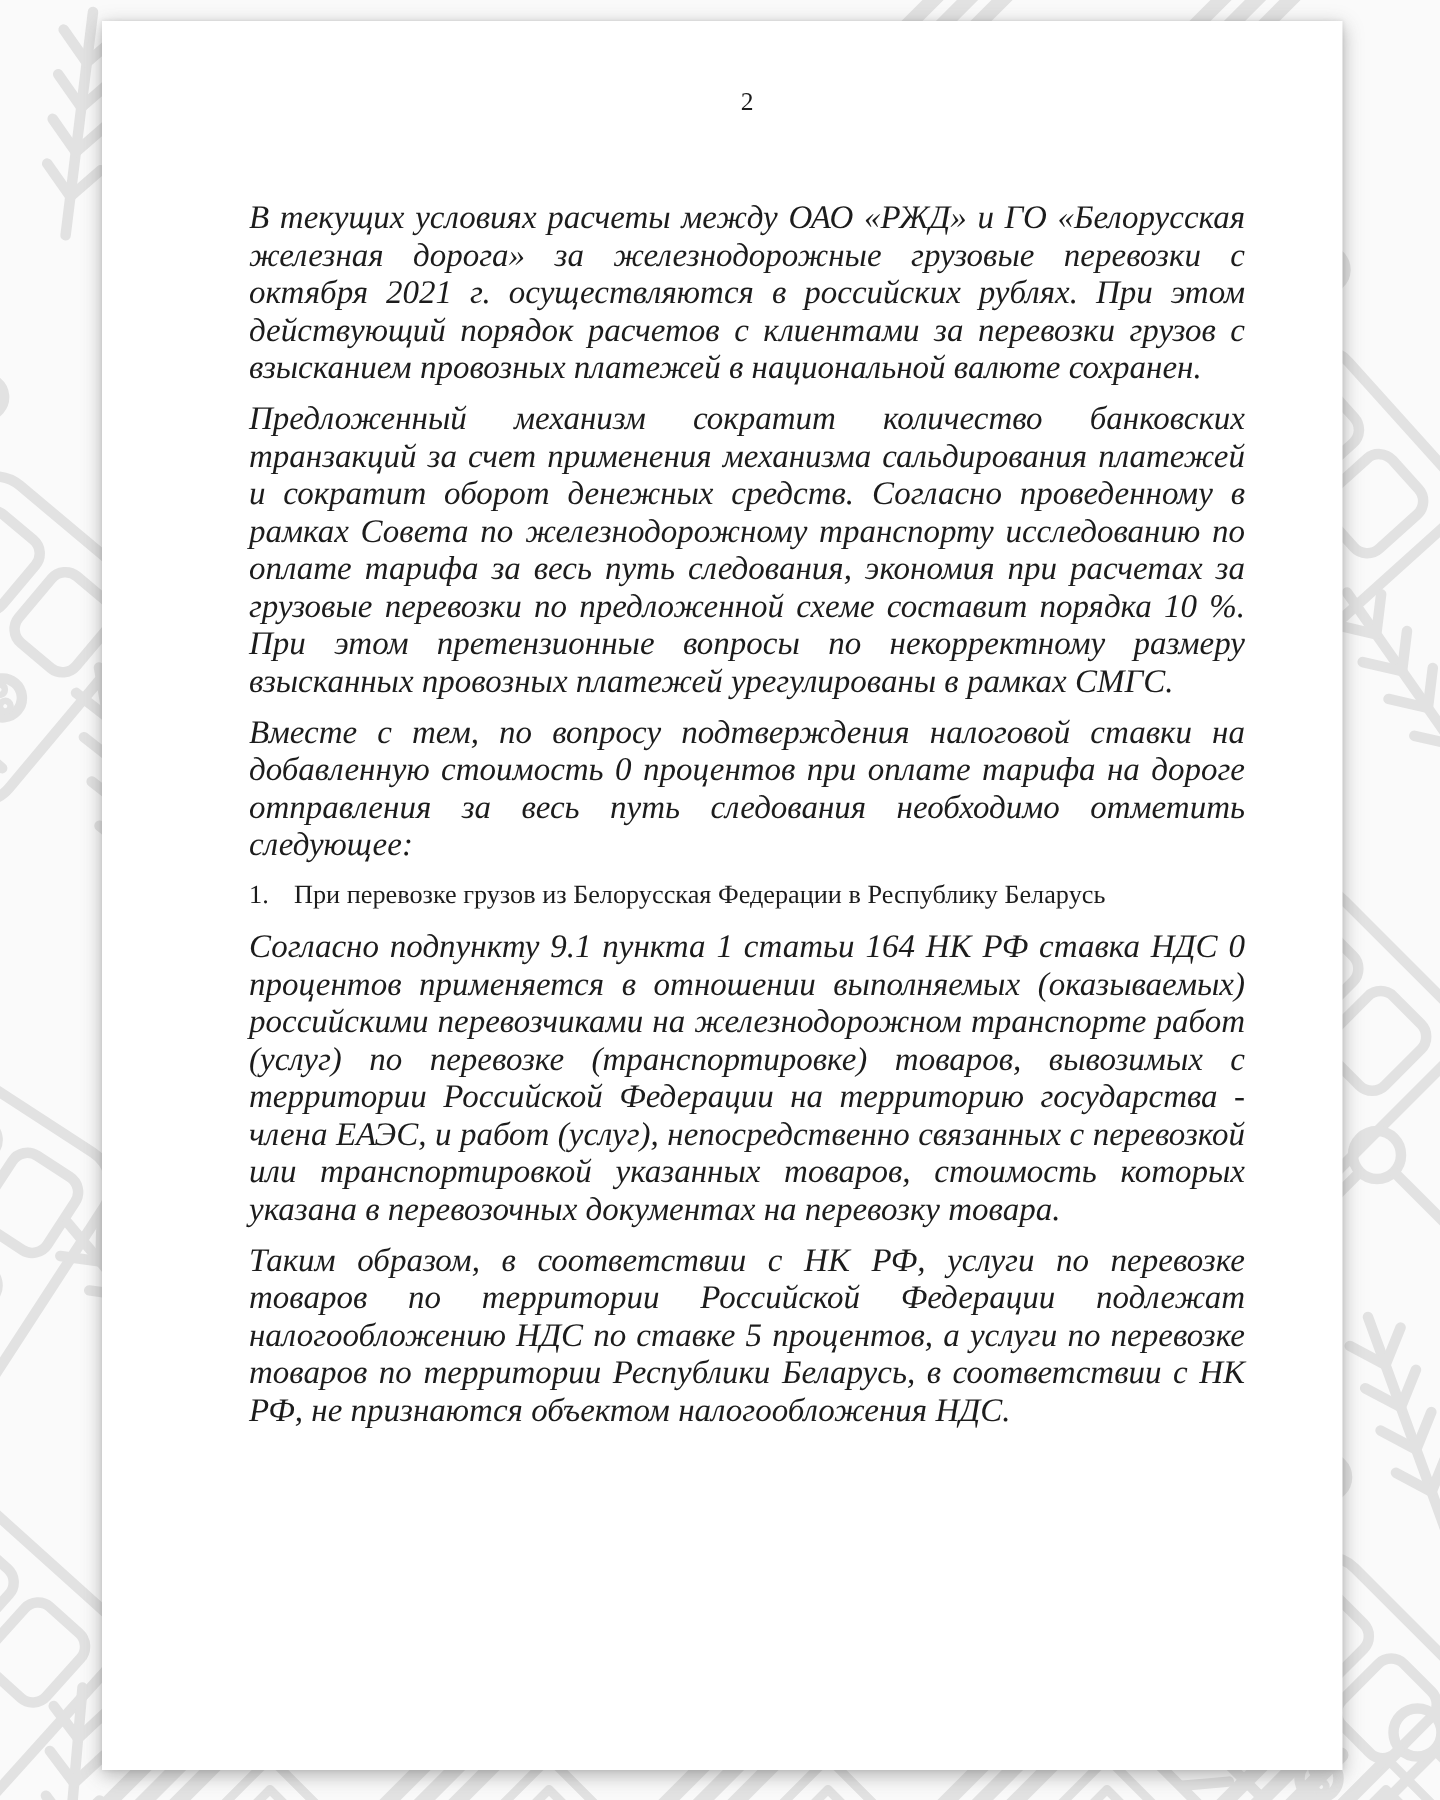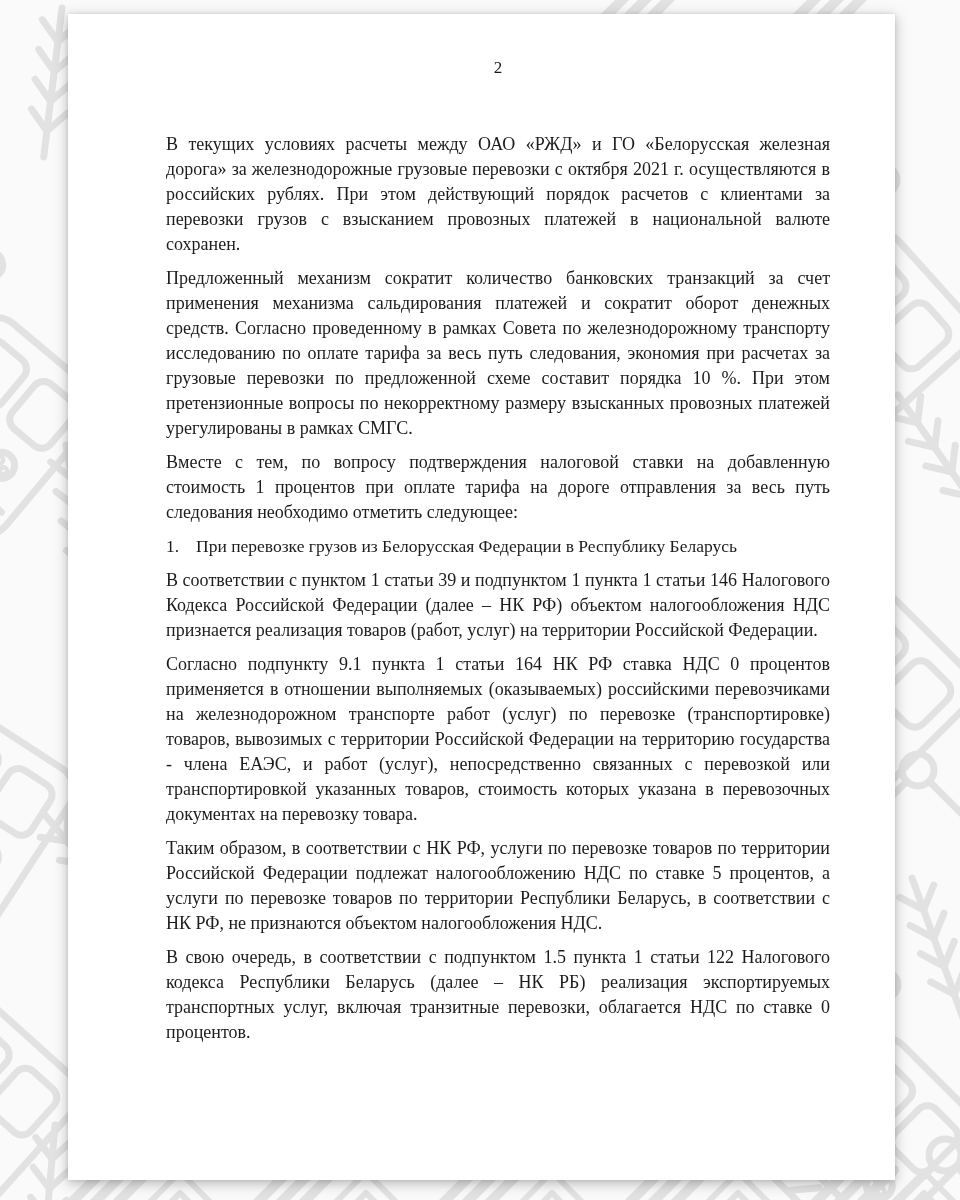--- a/index.html
+++ b/index.html
@@ -25,22 +25,23 @@
     box-shadow:0 3px 12px rgba(70,70,70,.40), 0 0 3px rgba(0,0,0,.10);
     padding:44px 65px 40px 98px;
   }
   .page-number{
     text-align:center;
     font-size:17px;line-height:20px;color:var(--text);
     margin-bottom:54px;
   }
   .doc p{
     margin:0 0 9px 0;
-    font-size:18px;line-height:25px;color:var(--text);
+    font-size:22px;line-height:25px;color:var(--text);
     text-align:justify;
+    font-style:italic;
   }
   .doc p:last-child{margin-bottom:0;}
   .list-item{
     display:flex;margin:0 0 9px 0;
     font-size:17.5px;line-height:25px;color:var(--text);
   }
   .list-item .num{width:30px;flex:0 0 30px;}
   .list-item .li-text{flex:1;}
 </style>
 </head>
@@ -111,23 +112,21 @@
   <use href="#sym-peak" transform="translate(696 1172)"></use>
   <use href="#sym-hatch" transform="translate(806 1170)"></use>
   <use href="#sym-peak" transform="translate(882 1172)"></use>
 </svg>
 
 <div class="page">
   <div class="page-number">2</div>
   <div class="doc">
     <p>В текущих условиях расчеты между ОАО «РЖД» и ГО «Белорусская железная дорога» за железнодорожные грузовые перевозки с октября 2021 г. осуществляются в российских рублях. При этом действующий порядок расчетов с клиентами за перевозки грузов с взысканием провозных платежей в национальной валюте сохранен.</p>
     <p>Предложенный механизм сократит количество банковских транзакций за счет применения механизма сальдирования платежей и сократит оборот денежных средств. Согласно проведенному в рамках Совета по железнодорожному транспорту исследованию по оплате тарифа за весь путь следования, экономия при расчетах за грузовые перевозки по предложенной схеме составит порядка 10 %. При этом претензионные вопросы по некорректному размеру взысканных провозных платежей урегулированы в рамках СМГС.</p>
-    <p>Вместе с тем, по вопросу подтверждения налоговой ставки на добавленную стоимость 1 процентов при оплате тарифа на дороге отправления за весь путь следования необходимо отметить следующее:</p>
+    <p>Вместе с тем, по вопросу подтверждения налоговой ставки на добавленную стоимость 0 процентов при оплате тарифа на дороге отправления за весь путь следования необходимо отметить следующее:</p>
     <div class="list-item">
       <span class="num">1.</span>
       <span class="li-text">При перевозке грузов из Белорусская Федерации в Республику Беларусь</span>
     </div>
-    <p>В соответствии с пунктом 1 статьи 39 и подпунктом 1 пункта 1 статьи 146 Налогового Кодекса Российской Федерации (далее – НК РФ) объектом налогообложения НДС признается реализация товаров (работ, услуг) на территории Российской Федерации.</p>
     <p>Согласно подпункту 9.1 пункта 1 статьи 164 НК РФ ставка НДС 0 процентов применяется в отношении выполняемых (оказываемых) российскими перевозчиками на железнодорожном транспорте работ (услуг) по перевозке (транспортировке) товаров, вывозимых с территории Российской Федерации на территорию государства - члена ЕАЭС, и работ (услуг), непосредственно связанных с перевозкой или транспортировкой указанных товаров, стоимость которых указана в перевозочных документах на перевозку товара.</p>
     <p>Таким образом, в соответствии с НК РФ, услуги по перевозке товаров по территории Российской Федерации подлежат налогообложению НДС по ставке 5 процентов, а услуги по перевозке товаров по территории Республики Беларусь, в соответствии с НК РФ, не признаются объектом налогообложения НДС.</p>
-    <p>В свою очередь, в соответствии с подпунктом 1.5 пункта 1 статьи 122 Налогового кодекса Республики Беларусь (далее – НК РБ) реализация экспортируемых транспортных услуг, включая транзитные перевозки, облагается НДС по ставке 0 процентов.</p>
   </div>
 </div>
 
 </body></html>

